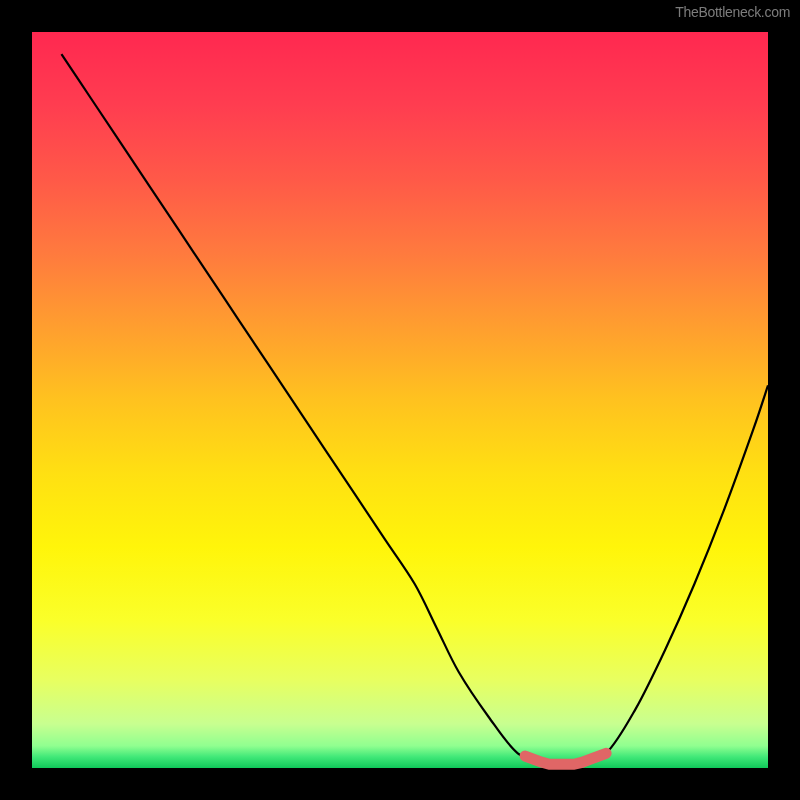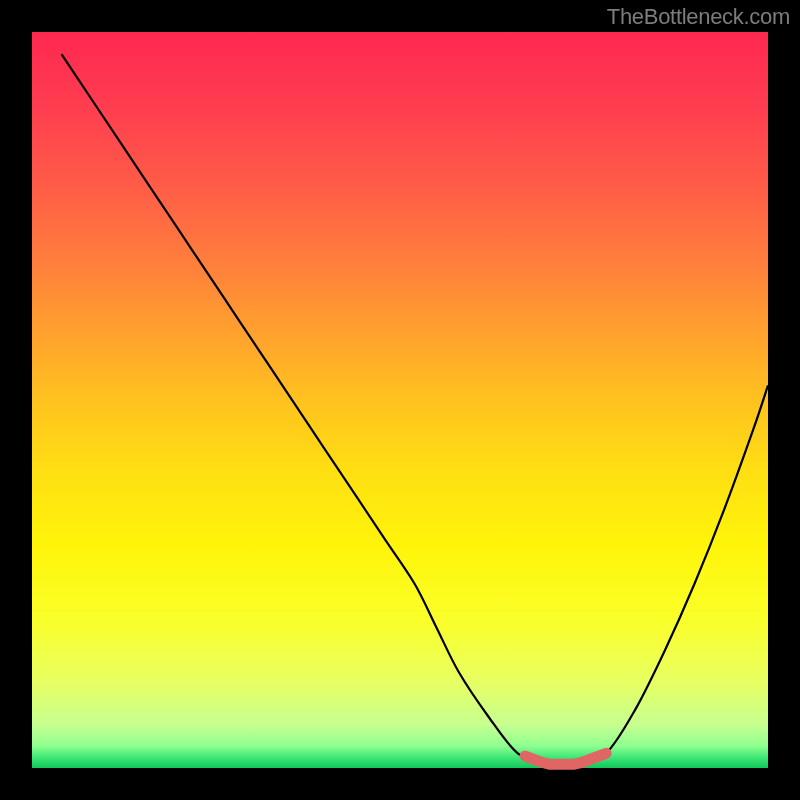--- a/index.html
+++ b/index.html
@@ -13,21 +13,21 @@
   .container {
     position: relative;
     width: 800px;
     height: 800px;
   }
   .watermark {
     position: absolute;
     top: 4px;
     right: 10px;
     font-family: Arial, Helvetica, sans-serif;
-    font-size: 22px;
+    font-size: 14px;
     color: #7c7c7c;
     font-weight: 500;
     letter-spacing: -0.3px;
     z-index: 10;
   }
   svg {
     position: absolute;
     top: 0;
     left: 0;
   }

